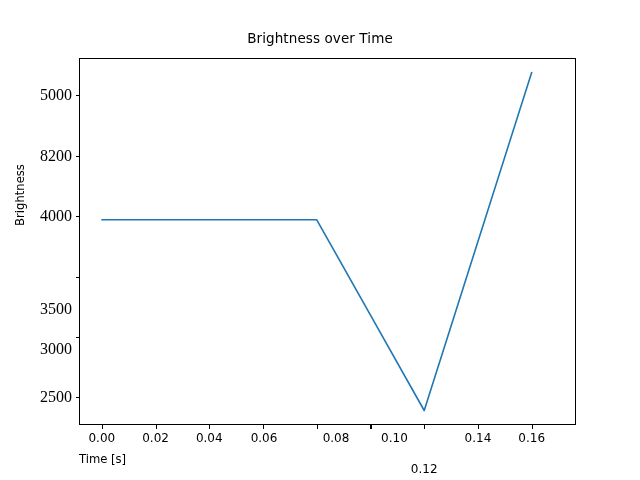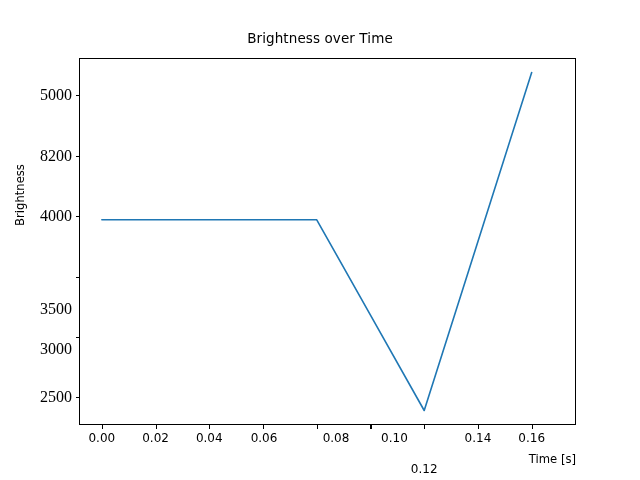--- a/index.html
+++ b/index.html
@@ -85,21 +85,21 @@
     top: 425px;
     width: 1.05px;
     height: 3.5px;
     background: #000000;
   }
   #xaxis-label {
     position: absolute;
     left: 79px;
     top: 452px;
     width: 497px;
-    text-align: right;
+    text-align: left;
     font-size: 11.6px;
     color: #000000;
   }
   #yaxis-label {
     position: absolute;
     left: -40px;
     top: 188px;
     width: 120px;
     text-align: center;
     font-size: 11.6px;

